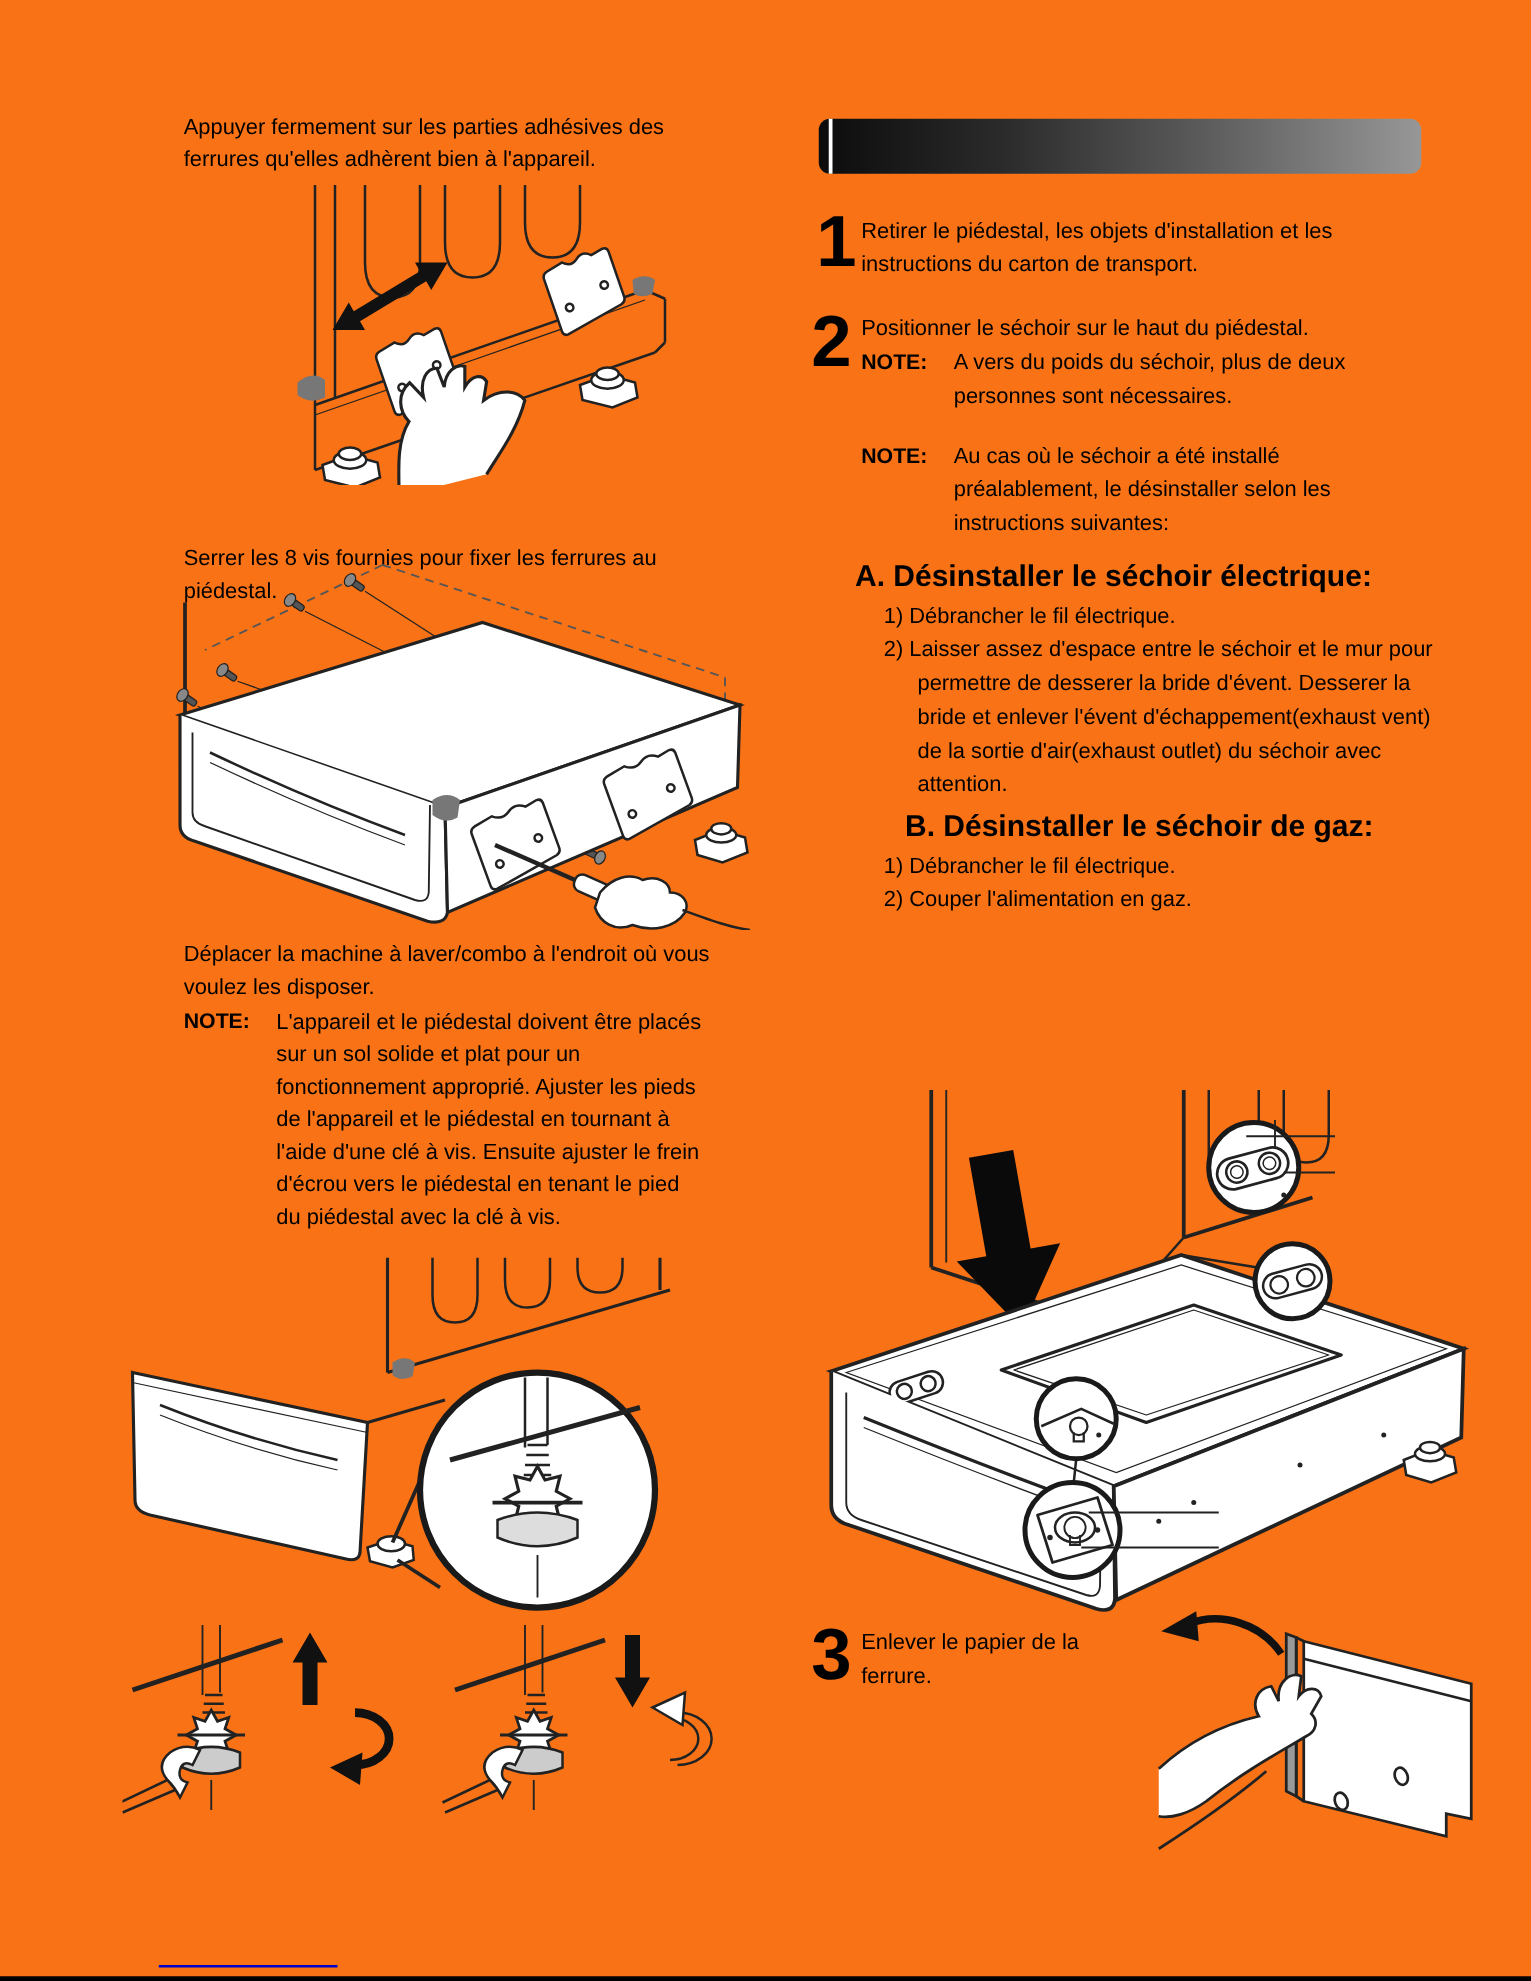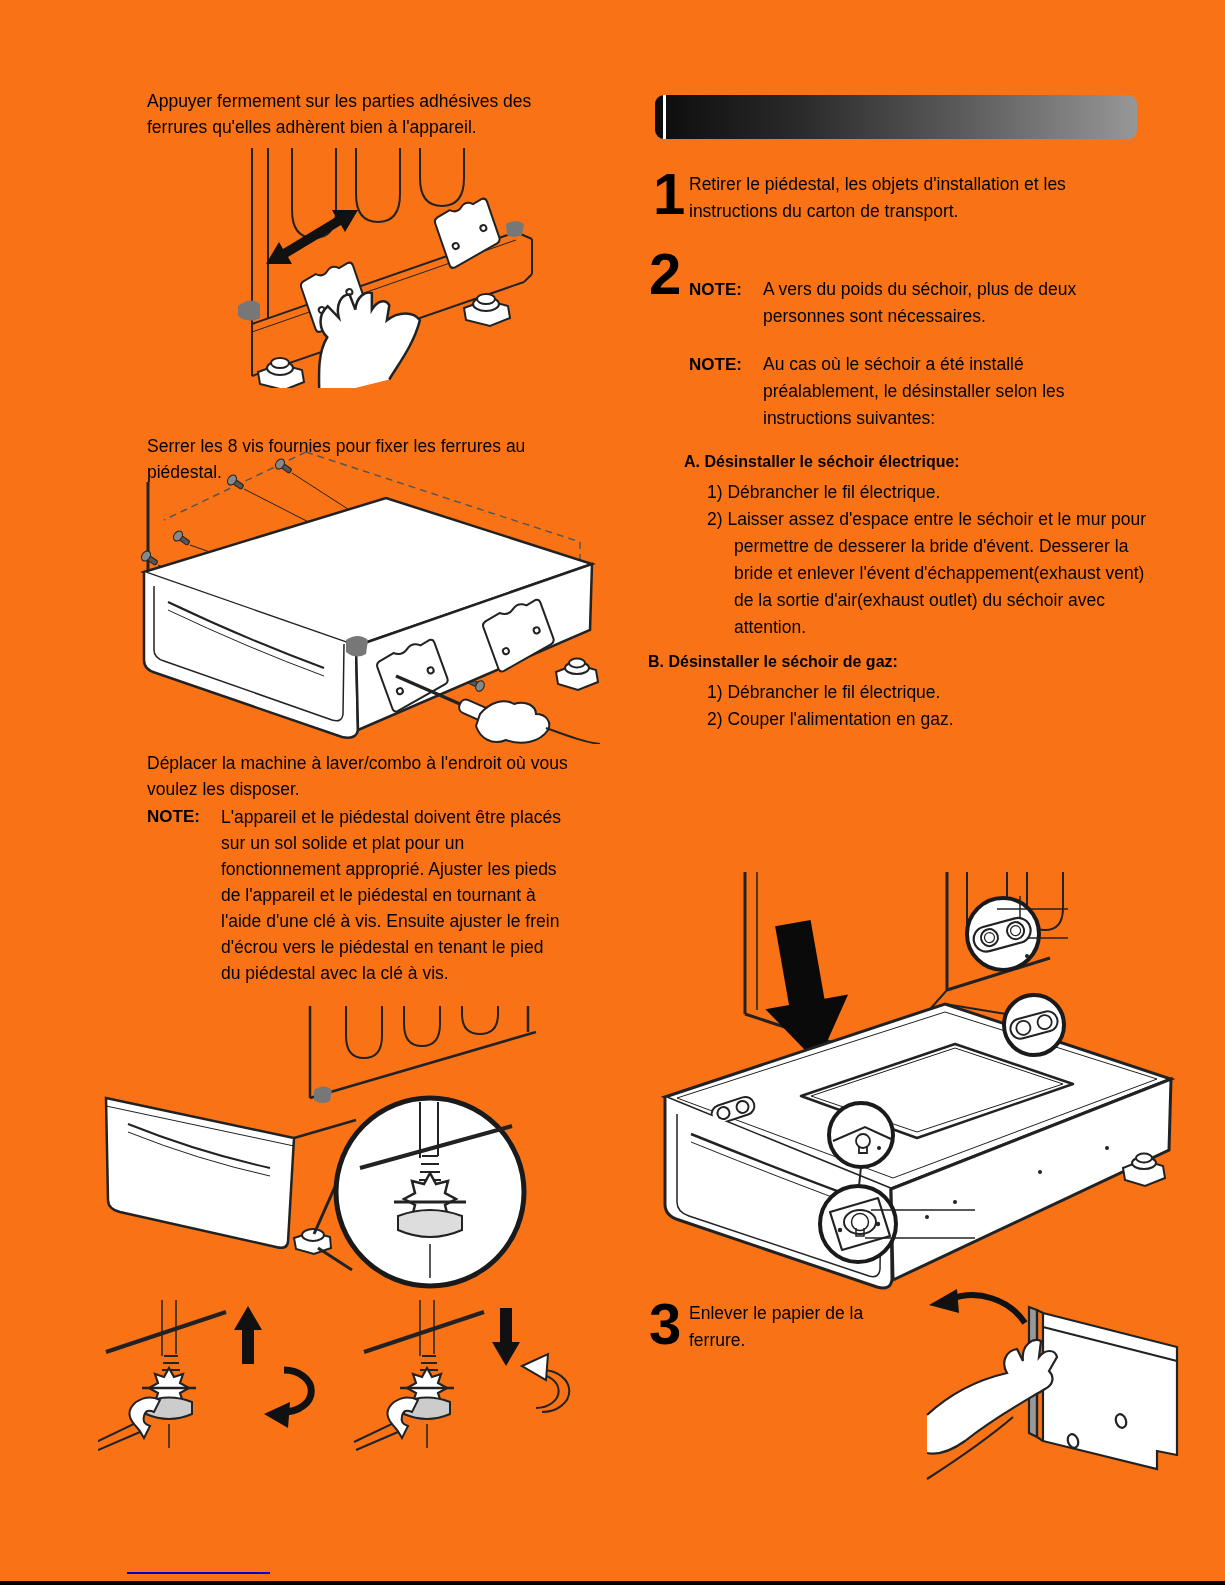--- a/index.html
+++ b/index.html
@@ -5,21 +5,21 @@
   html,body{margin:0;padding:0;background:#fff;}
   .page{position:relative;width:1225px;height:1585px;background:#f97316;overflow:hidden;
         font-family:"Liberation Sans", sans-serif;color:#000;}
   .abs{position:absolute;}
   .body-text{font-size:17.5px;line-height:26px;}
   .rtext{font-size:17.5px;line-height:27px;}
   .note{display:flex;align-items:flex-start;}
   .note-label{font-weight:bold;flex:0 0 74px;font-size:17px;}
   .note-body{flex:1;}
   .step-num{font-size:58px;font-weight:bold;line-height:0.92;letter-spacing:-3px;}
-  .heading{font-size:16px;font-weight:bold;line-height:26px;}
+  .heading{font-size:24px;font-weight:bold;line-height:26px;}
   .item{padding-left:27px;text-indent:-27px;font-size:17.5px;line-height:27px;}
   .grad-bar{background:linear-gradient(90deg,#0c0c0c 0%,#2a2a2a 30%,#5d5d5d 65%,#979797 100%);
             border-radius:9px;}
   .white-notch{background:#fff;}
   .blue-line{background:#0000cc;}
   .bottom-line{background:#000;}
   svg{display:block;}
 </style>
 </head>
 <body>
@@ -230,37 +230,38 @@
   <div class="abs blue-line" style="left:127px;top:1572px;width:143px;height:2px;"></div>
   <div class="abs bottom-line" style="left:0;top:1581px;width:1225px;height:4px;"></div>
 
   <div class="abs grad-bar" style="left:655px;top:95px;width:482px;height:44px;"></div>
   <div class="abs white-notch" style="left:663px;top:95px;width:3px;height:44px;"></div>
 
   <div class="abs step-num" style="left:653px;top:167px;">1</div>
   <div class="abs rtext" style="left:689px;top:171px;width:445px;">Retirer le piédestal, les objets d'installation et les instructions du carton de transport.</div>
 
   <div class="abs step-num" style="left:649px;top:247px;">2</div>
+  <div class="abs rtext" style="left:689px;top:249px;width:455px;">Positionner le séchoir sur le haut du piédestal.</div>
   <div class="abs note rtext" style="left:689px;top:276px;width:460px;">
     <span class="note-label">NOTE:</span>
     <span class="note-body" style="max-width:372px;">A vers du poids du séchoir, plus de deux personnes sont nécessaires.</span>
   </div>
 
   <div class="abs note rtext" style="left:689px;top:351px;width:465px;">
     <span class="note-label">NOTE:</span>
     <span class="note-body" style="max-width:352px;">Au cas où le séchoir a été installé préalablement, le désinstaller selon les instructions suivantes:</span>
   </div>
 
   <div class="abs heading" style="left:684px;top:449px;">A. Désinstaller le séchoir électrique:</div>
   <div class="abs" style="left:707px;top:479px;width:445px;">
     <div class="item">1) Débrancher le fil électrique.</div>
     <div class="item">2) Laisser assez d'espace entre le séchoir et le mur pour permettre de desserer la bride d'évent. Desserer la bride et enlever l'évent d'échappement(exhaust vent) de la sortie d'air(exhaust outlet) du séchoir avec attention.</div>
   </div>
 
-  <div class="abs heading" style="left:648px;top:649px;">B. Désinstaller le séchoir de gaz:</div>
+  <div class="abs heading" style="left:724px;top:649px;">B. Désinstaller le séchoir de gaz:</div>
   <div class="abs" style="left:707px;top:679px;width:445px;">
     <div class="item">1) Débrancher le fil électrique.</div>
     <div class="item">2) Couper l'alimentation en gaz.</div>
   </div>
 
   <div class="abs" style="left:645px;top:872px;width:545px;height:420px;">
     <svg viewBox="0 0 545 420" width="545" height="420">
       <g stroke="#222" fill="none">
         <line x1="100" y1="0" x2="100" y2="142" stroke-width="3"></line>
         <line x1="112" y1="0" x2="112" y2="138" stroke-width="1.5"></line>

